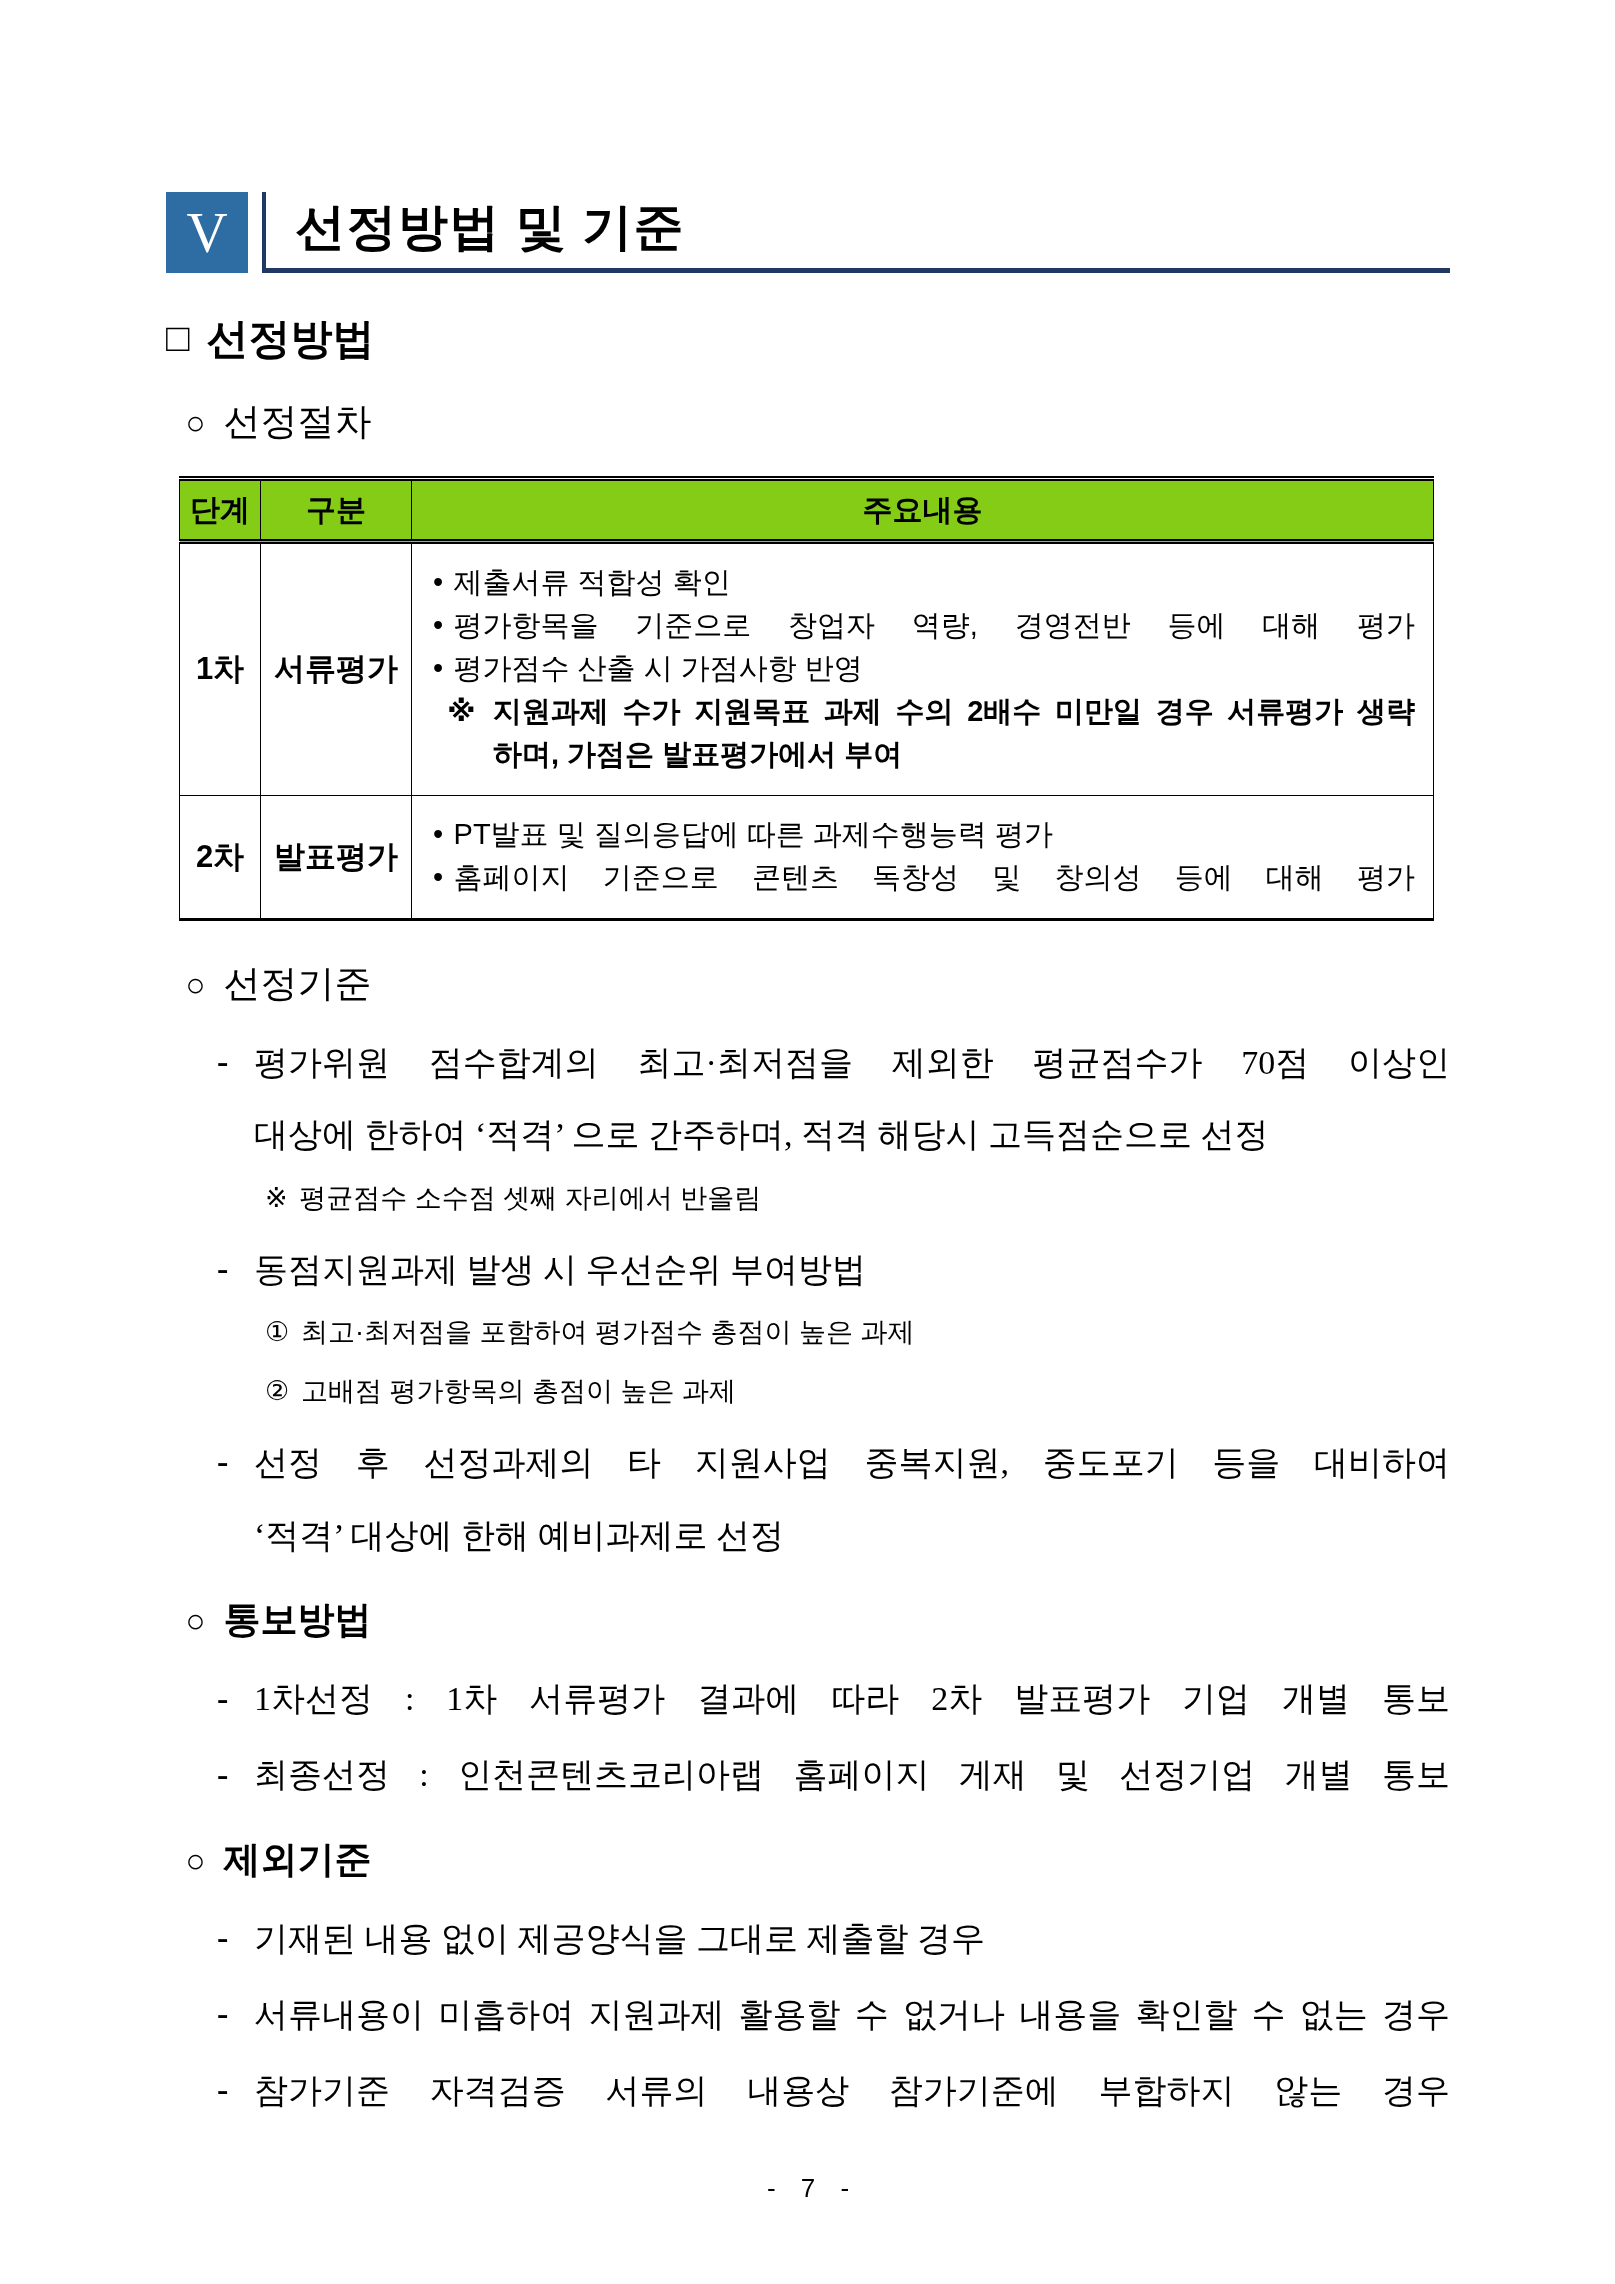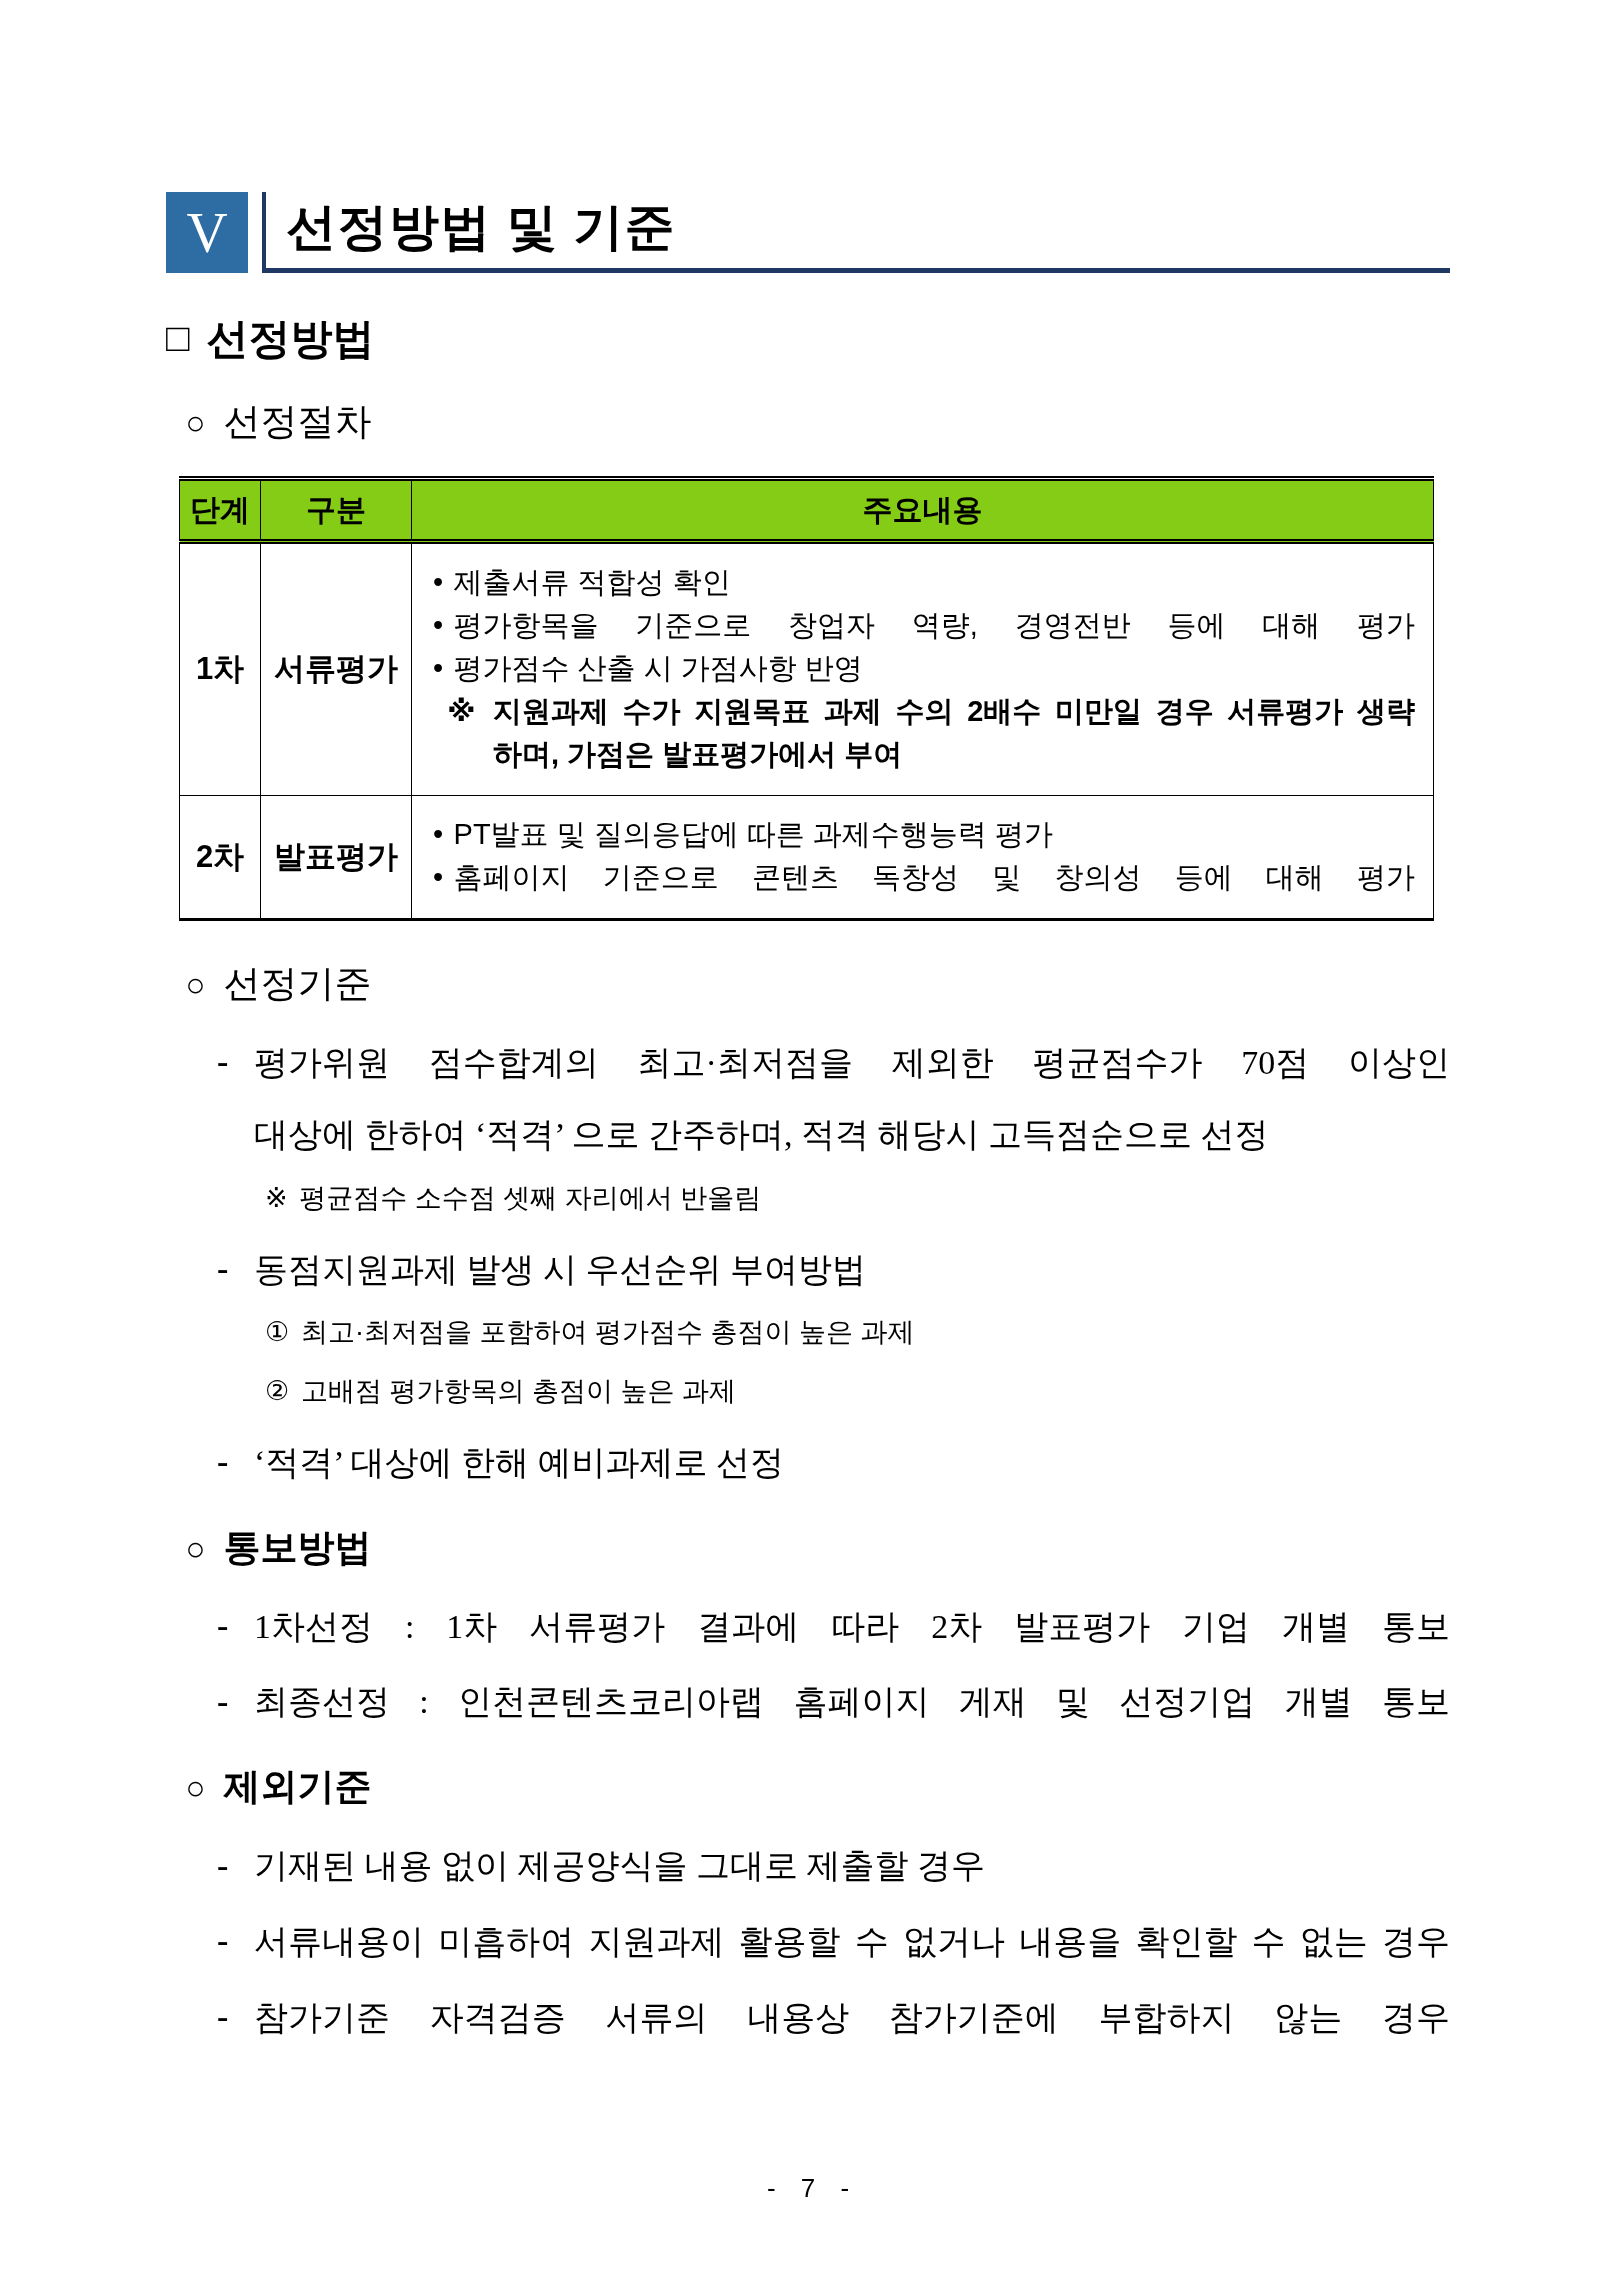--- a/index.html
+++ b/index.html
@@ -13,21 +13,21 @@
   
   .doc-header { display: flex; align-items: stretch; height: 81px; }
   .roman-box {
     width: 82px; flex: none; background: #2e6da4; color: #fff;
     display: flex; align-items: center; justify-content: center;
     font-family: "Liberation Serif", "DejaVu Serif", serif;
     font-size: 57px; line-height: 1; margin-right: 14.3px;
   }
   .title-rule {
     flex: 1; border-left: 4.6px solid #1f3864; border-bottom: 5.2px solid #1f3864;
-    display: flex; align-items: center; padding-left: 20px;
+    display: flex; align-items: center; padding-left: 29px;
   }
   .doc-title {
     margin: 0 0 5.2px 0; font-family: "Liberation Sans", "DejaVu Sans", sans-serif;
     font-size: 50px; font-weight: 800; letter-spacing: 1.3px;
   }
 
   
   .h2-row {
     margin-top: 38px; display: flex; align-items: center;
     font-family: "Liberation Sans", "DejaVu Sans", sans-serif;
@@ -185,20 +185,21 @@
 
   <div class="subitem">
     <span class="smk">①</span><span>최고·최저점을 포함하여 평가점수 총점이 높은 과제</span>
   </div>
   <div class="subitem">
     <span class="smk">②</span><span>고배점 평가항목의 총점이 높은 과제</span>
   </div>
 
   <div class="para">
     <span class="pmk">-</span>
+    <div class="bl j">선정 후 선정과제의 타 지원사업 중복지원, 중도포기 등을 대비하여</div>
     <div class="bl">‘적격’ 대상에 한해 예비과제로 선정</div>
   </div>
 
   <div class="h3-row hd-bold">
     <span class="mk3">○</span>
     <span>통보방법</span>
   </div>
 
   <div class="para">
     <span class="pmk">-</span>

